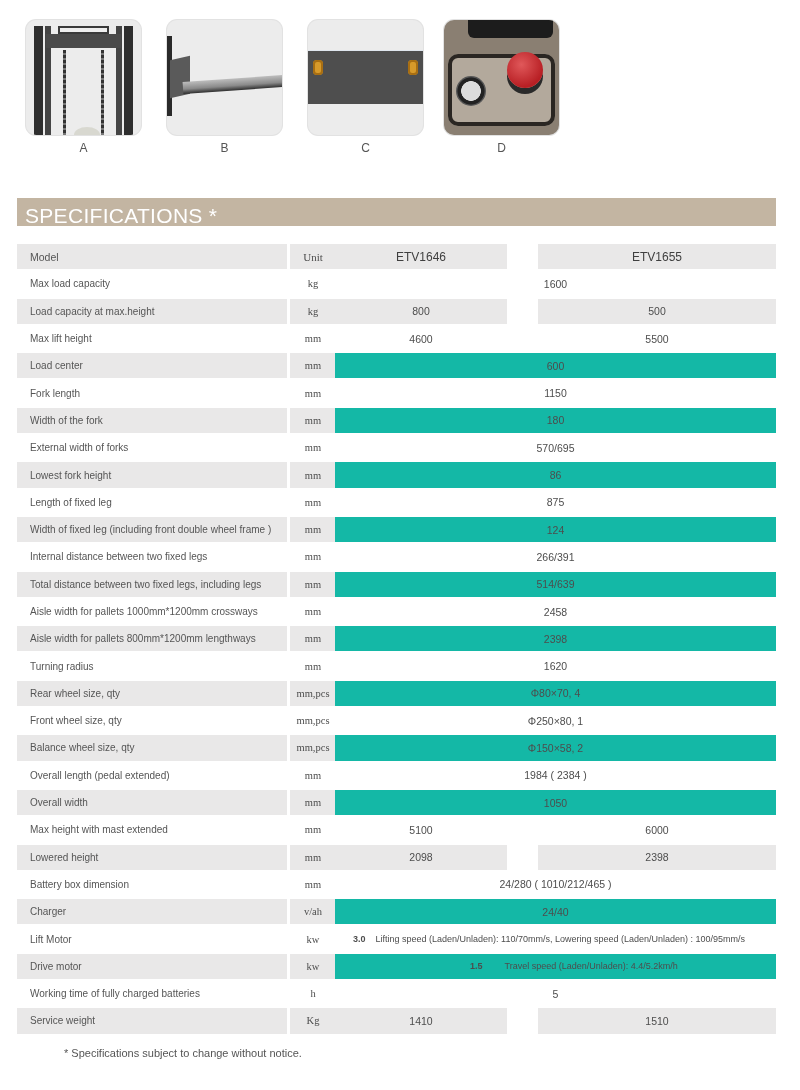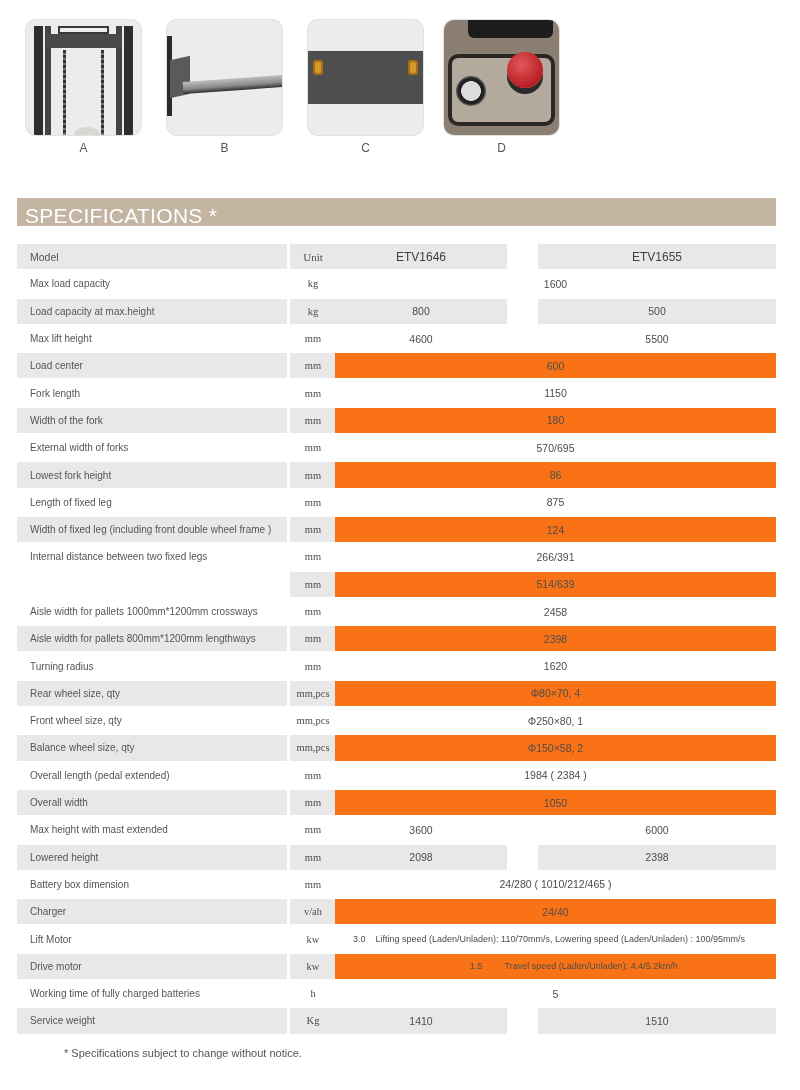--- a/index.html
+++ b/index.html
@@ -43,26 +43,26 @@
   
   .spec-table { position: absolute; top: 244px; left: 17px; width: 759px; }
   .row { position: relative; height: 27.3px; }
   .cell { position: absolute; top: 0; height: 25.3px; display: flex; align-items: center; font-size: 10.5px; color: #4d4d4d; }
   .row.gray .cell { background: #e9e8e8; }
   .c-label { left: 0; width: 270px; padding-left: 13px; font-size: 10px; color: #555; }
   .c-unit { left: 273px; width: 46px; justify-content: center; font-size: 10.5px; font-family: Liberation Serif, serif; }
   .c-v1 { left: 318px; width: 172px; justify-content: center; }
   .c-v2 { left: 521px; width: 238px; justify-content: center; }
   .c-span { left: 318px; width: 441px; justify-content: center; }
-  .row.gray .c-span { background: #f97316; }
+  .row.gray .c-span { background: #14b8a6; }
   .row.header .c-label { font-size: 10.5px; }
   .row.header .c-v1, .row.header .c-v2 { font-size: 12px; color: #3f3f3f; }
   .row.header .c-unit { font-size: 11px; }
   .motor-text { font-size: 9px; white-space: nowrap; }
-  .motor-num { margin-right: 10px; }
+  .motor-num { margin-right: 10px; font-weight: bold; }
 
   
   .footnote { position: absolute; top: 1047px; left: 27px; font-size: 11px; color: #555; margin-left: 37px; }
 </style>
 </head>
 <body>
 
 <div class="photos">
   <div class="photo pA">
     <div class="mast-rail" style="left:8px;width:9px;"></div>
@@ -163,20 +163,21 @@
       <div class="cell c-label">Width of fixed leg (including front double wheel frame )</div>
       <div class="cell c-unit">mm</div>
       <div class="cell c-span">124</div>
     </div>
     <div class="row">
       <div class="cell c-label">Internal distance between two fixed legs</div>
       <div class="cell c-unit">mm</div>
       <div class="cell c-span">266/391</div>
     </div>
     <div class="row gray">
+      <div class="cell c-label">Total distance between two fixed legs, including legs</div>
       <div class="cell c-unit">mm</div>
       <div class="cell c-span">514/639</div>
     </div>
     <div class="row">
       <div class="cell c-label">Aisle width for pallets 1000mm*1200mm crossways</div>
       <div class="cell c-unit">mm</div>
       <div class="cell c-span">2458</div>
     </div>
     <div class="row gray">
       <div class="cell c-label">Aisle width for pallets 800mm*1200mm lengthways</div>
@@ -209,21 +210,21 @@
       <div class="cell c-span">1984 ( 2384 )</div>
     </div>
     <div class="row gray">
       <div class="cell c-label">Overall width</div>
       <div class="cell c-unit">mm</div>
       <div class="cell c-span">1050</div>
     </div>
     <div class="row">
       <div class="cell c-label">Max height with mast extended</div>
       <div class="cell c-unit">mm</div>
-      <div class="cell c-v1">3600</div>
+      <div class="cell c-v1">5100</div>
       <div class="cell c-v2">6000</div>
     </div>
     <div class="row gray">
       <div class="cell c-label">Lowered height</div>
       <div class="cell c-unit">mm</div>
       <div class="cell c-v1">2098</div>
       <div class="cell c-v2">2398</div>
     </div>
     <div class="row">
       <div class="cell c-label">Battery box dimension</div>

